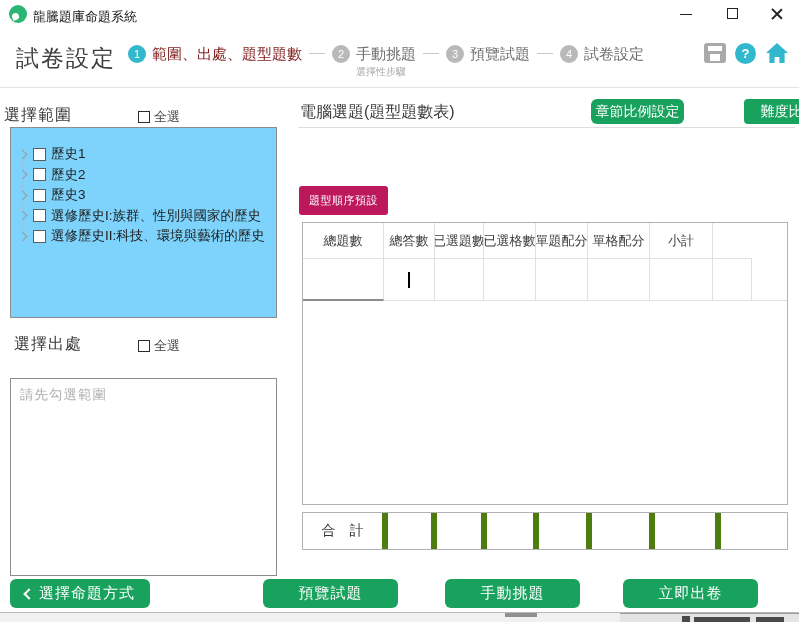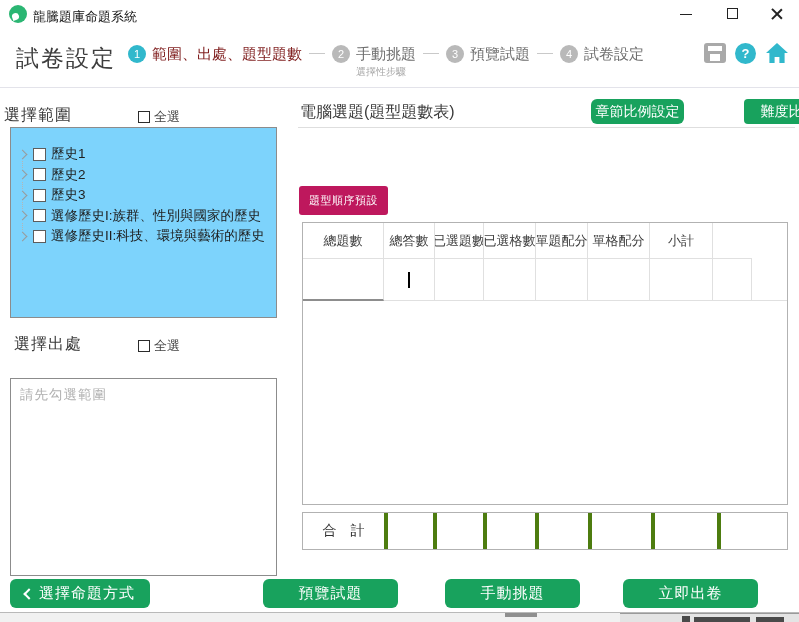--- a/index.html
+++ b/index.html
@@ -93,21 +93,21 @@
   .td { height:42px; border-right:1px solid #e0e0e0; border-bottom:1px solid #e0e0e0;
     display:flex; align-items:center; justify-content:center; }
   .td:last-child { border-right:none; }
   .td.focused-under { border-bottom:2px solid #8d8d8d; }
   .caret { width:1.5px; height:16px; background:#000; animation:blink 1s steps(1) infinite; }
   @keyframes blink { 50% { opacity:0; } }
 
   .footer-panel { position:absolute; left:302px; top:512px; width:486px; height:38px;
     border:1px solid #b2b2b2; background:#fff; display:grid;
     grid-template-columns:85px 49px 50px 52px 53px 63px 66px 66px; }
-  .fcell { border-right:4px solid #4d7c0f; display:flex; align-items:center; justify-content:center;
+  .fcell { border-right:6px solid #4d7c0f; display:flex; align-items:center; justify-content:center;
     font-size:14px; color:#333; }
   .fcell:last-child { border-right:none; }
 
   
   .bottom-btn { position:absolute; top:579px; height:29px; border:none; border-radius:6px;
     background:#18a25d; color:#fff; font-size:15px; font-family:inherit; cursor:pointer;
     letter-spacing:1px; }
   .btn-back { left:10px; width:140px; display:flex; align-items:center; justify-content:center; gap:6px; }
   .back-chev { width:8px; height:8px; border-left:2.5px solid #fff; border-bottom:2.5px solid #fff;
     transform:rotate(45deg); flex:0 0 8px; }

